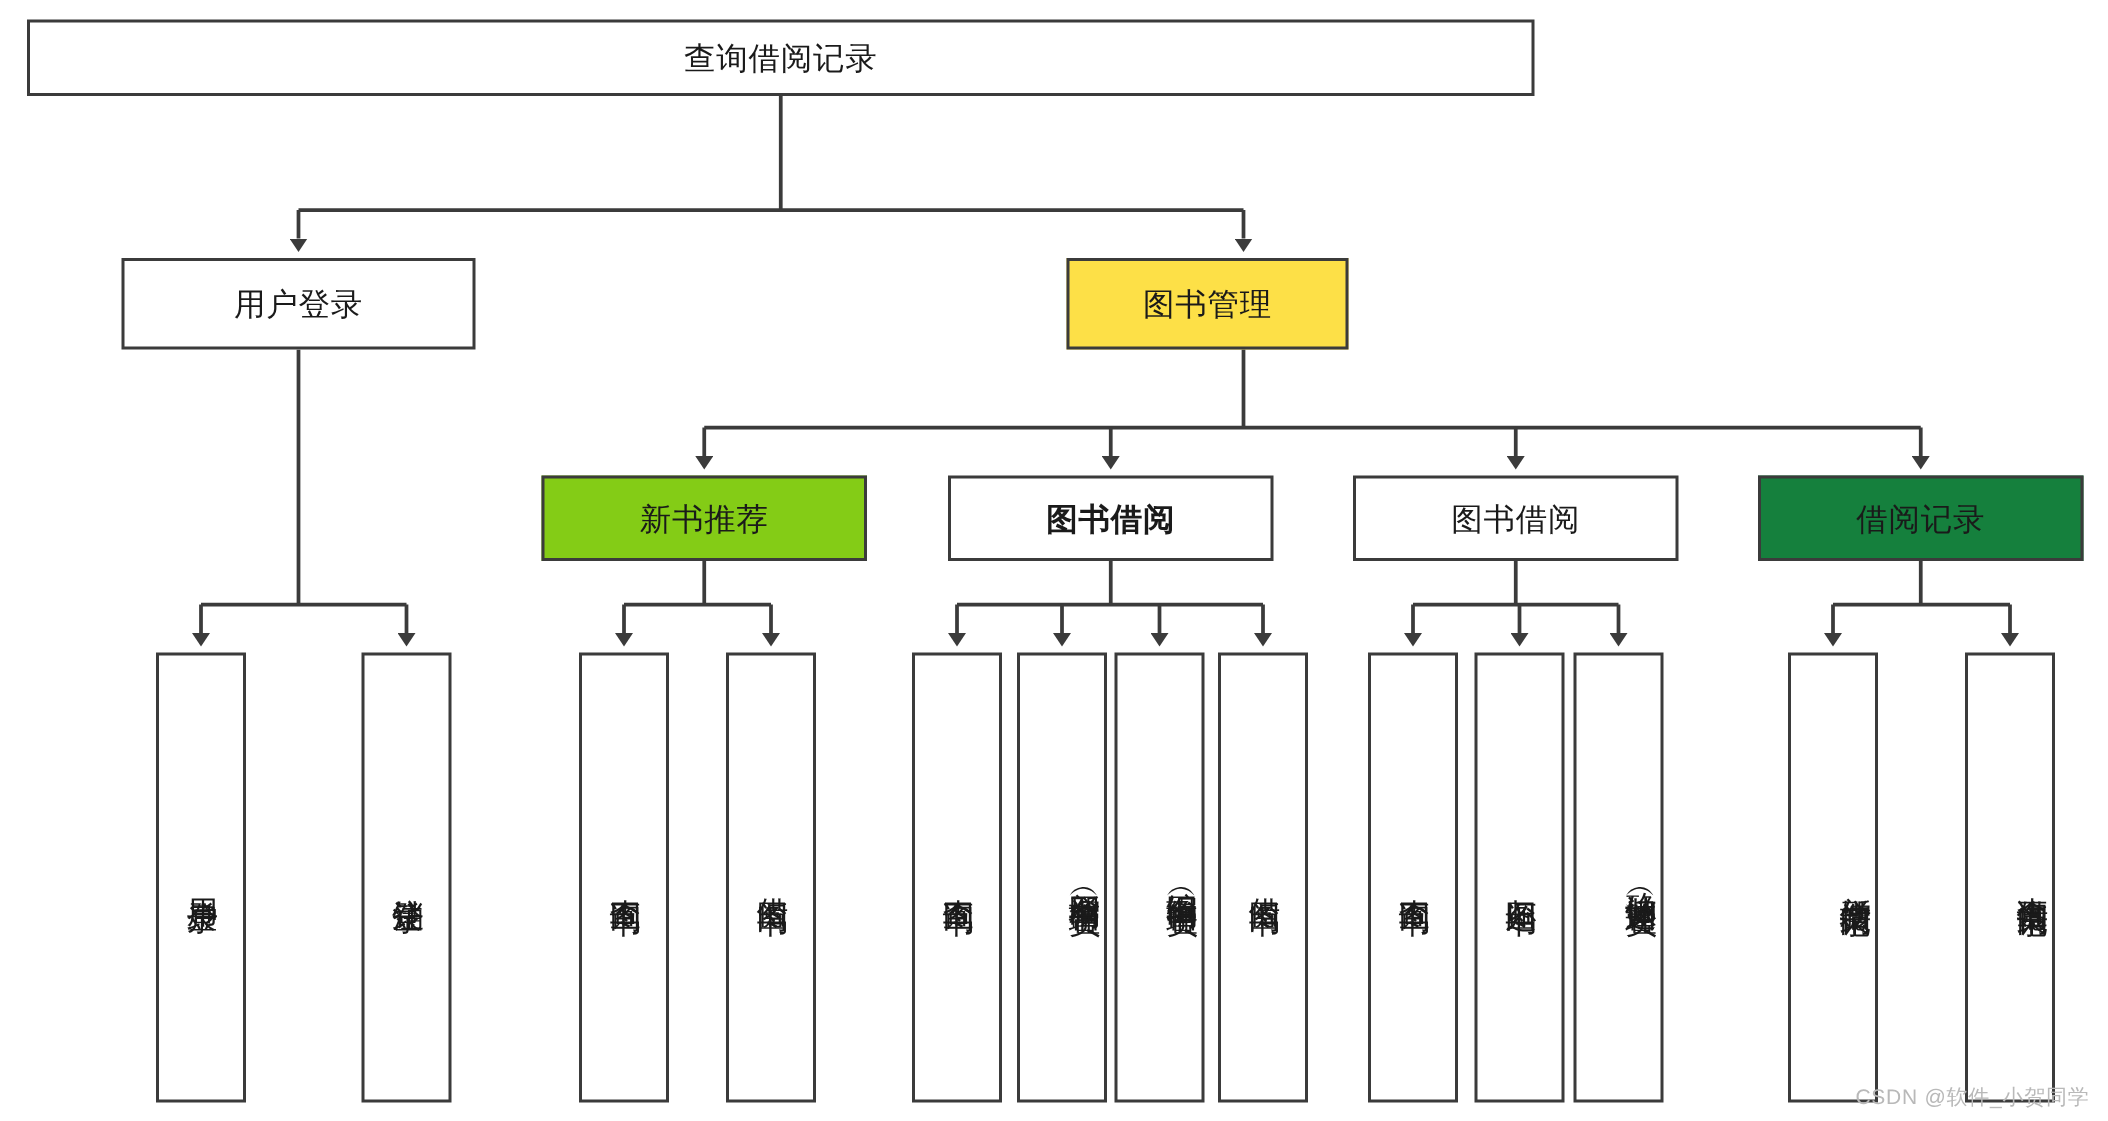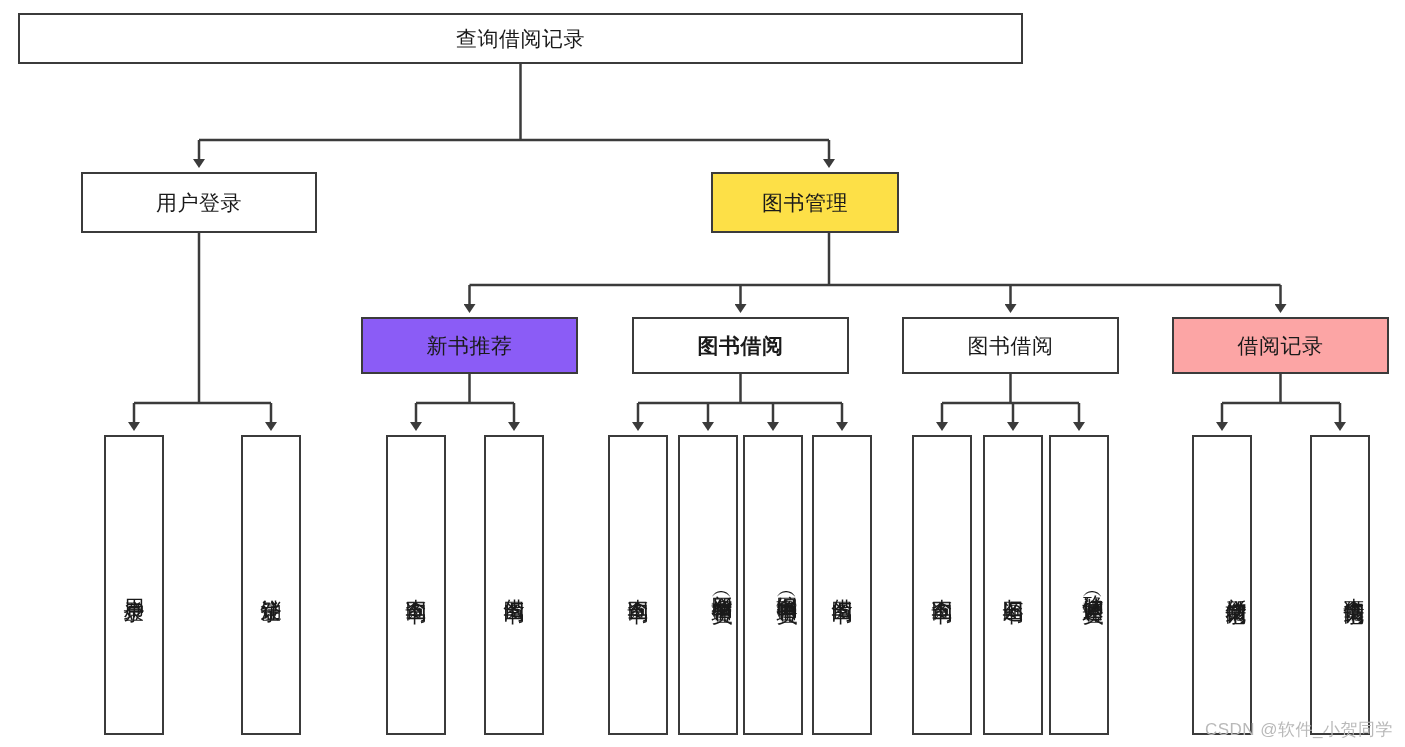--- a/index.html
+++ b/index.html
@@ -56,21 +56,21 @@
   .node.vert.mid {
     align-items: center;
   }
   .node-label {
     display: block;
   }
   #watermark {
     position: absolute;
     right: 12px;
     bottom: 6px;
-    font-size: 17px;
+    font-size: 14px;
     color: #b9b9b9;
     letter-spacing: 0.5px;
     z-index: 5;
     white-space: nowrap;
     margin-left: 12px;
   }
 </style>
 </head>
 <body>
 
@@ -125,30 +125,30 @@
   <div id="nodes">
       <div class="node horiz" style="left: 18px; top: 13px; width: 1005px; height: 51px; border-color: rgb(59, 59, 59); background: rgb(255, 255, 255);">
         <span class="node-label">查询借阅记录</span>
       </div>
       <div class="node horiz" style="left: 81px; top: 172px; width: 236px; height: 61px; border-color: rgb(59, 59, 59); background: rgb(255, 255, 255);">
         <span class="node-label">用户登录</span>
       </div>
       <div class="node horiz" style="left: 711px; top: 172px; width: 188px; height: 61px; border-color: rgb(59, 59, 59); background: #fde047;">
         <span class="node-label">图书管理</span>
       </div>
-      <div class="node horiz" style="left: 361px; top: 317px; width: 217px; height: 57px; border-color: rgb(59, 59, 59); background: #8b5cf6;">
+      <div class="node horiz" style="left: 361px; top: 317px; width: 217px; height: 57px; border-color: rgb(59, 59, 59); background: #84cc16;">
         <span class="node-label">新书推荐</span>
       </div>
       <div class="node horiz" style="left: 632px; top: 317px; width: 217px; height: 57px; border-color: rgb(59, 59, 59); background: rgb(255, 255, 255); font-weight: bold;">
         <span class="node-label">图书借阅</span>
       </div>
       <div class="node horiz" style="left: 902px; top: 317px; width: 217px; height: 57px; border-color: rgb(59, 59, 59); background: rgb(255, 255, 255);">
         <span class="node-label">图书借阅</span>
       </div>
-      <div class="node horiz" style="left: 1172px; top: 317px; width: 217px; height: 57px; border-color: rgb(59, 59, 59); background: #fca5a5;">
+      <div class="node horiz" style="left: 1172px; top: 317px; width: 217px; height: 57px; border-color: rgb(59, 59, 59); background: #15803d;">
         <span class="node-label">借阅记录</span>
       </div>
       <div class="node vert mid" style="left: 104px; top: 435px; width: 60px; height: 300px; border-color: rgb(59, 59, 59); background: rgb(255, 255, 255);">
         <span class="node-label">用户登录</span>
       </div>
       <div class="node vert mid" style="left: 241px; top: 435px; width: 60px; height: 300px; border-color: rgb(59, 59, 59); background: rgb(255, 255, 255);">
         <span class="node-label">注销登录</span>
       </div>
       <div class="node vert mid" style="left: 386px; top: 435px; width: 60px; height: 300px; border-color: rgb(59, 59, 59); background: rgb(255, 255, 255);">
         <span class="node-label">查询图书</span>

